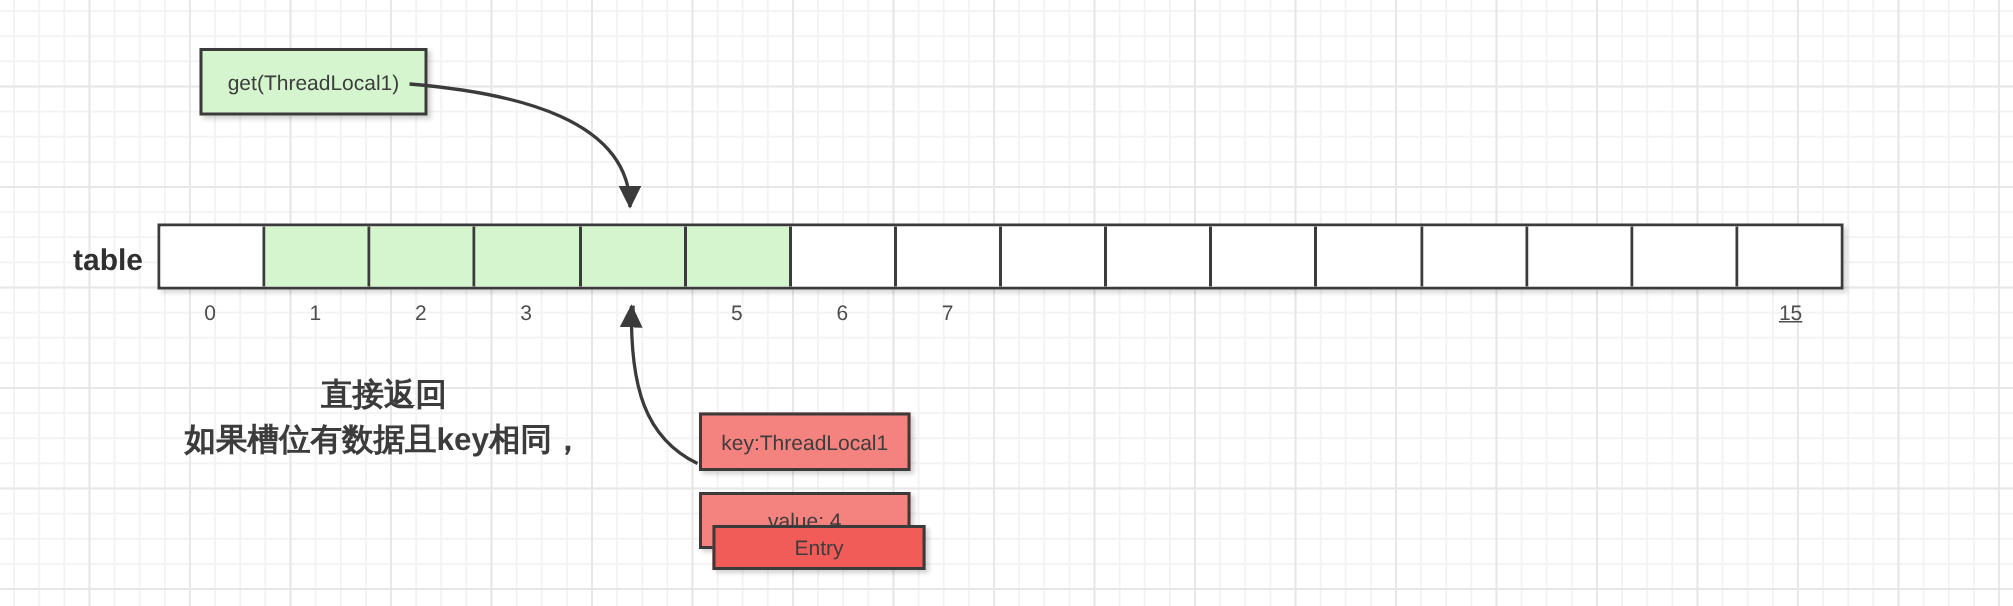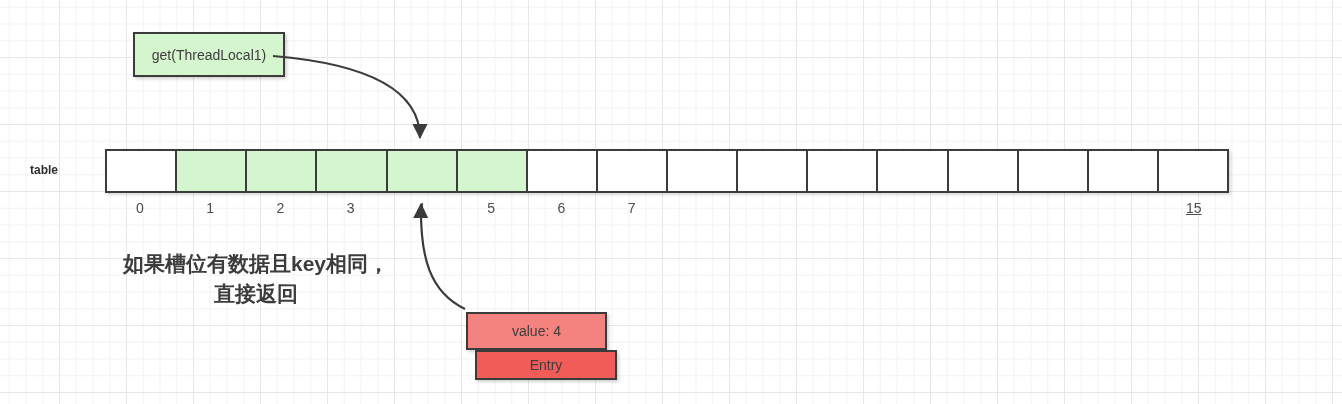--- a/index.html
+++ b/index.html
@@ -43,24 +43,24 @@
 
   .get-box {
     left: 119px; top: 32px;
     width: 152px; height: 45px;
     background: #d5f5ce;
     margin-left: 14px;
   }
 
   .table-label {
     position: absolute;
-    left: 8px; top: 163px;
+    left: 36px; top: 163px;
     width: 72px;
     text-align: center;
-    font-size: 12px;
+    font-size: 20px;
     font-weight: bold;
     color: #2f2f2f;
     z-index: 2;
   }
 
   .table-row {
     position: absolute;
     left: 105px; top: 149px;
     width: 1124px; height: 44px;
     display: flex;
@@ -102,21 +102,21 @@
     line-height: 30px;
     z-index: 2;
   }
 
   .entry-key {
     left: 466px; top: 275px;
     width: 141px; height: 39px;
     background: #f4827e;
   }
   .entry-value {
-    left: 466px; top: 312px;
+    left: 466px; top: 328px;
     width: 141px; height: 38px;
     background: #f4827e;
   }
   .entry-title {
     left: 475px; top: 350px;
     width: 142px; height: 30px;
     background: #f25c58;
   }
 </style>
 </head>
@@ -165,24 +165,27 @@
       <span class="idx" style="left: 245.5px;">2</span>
       <span class="idx" style="left: 315.75px;">3</span>
       <span class="idx" style="left: 386px;">4</span>
       <span class="idx" style="left: 456.25px;">5</span>
       <span class="idx" style="left: 526.5px;">6</span>
       <span class="idx" style="left: 596.75px;">7</span>
       <span class="idx" style="left: 1158.75px; text-decoration: underline;">15</span>
     </div>
 
   <div class="note">
+    <div>直接返回</div>
     <div>如果槽位有数据且key相同，</div>
-    <div>直接返回</div>
   </div>
 
+  <div class="box entry-key">
+    <span>key:ThreadLocal1</span>
+  </div>
   <div class="box entry-value">
     <span>value: 4</span>
   </div>
   <div class="box entry-title">
     <span>Entry</span>
   </div>
 
 </div>
 
 </body></html>

